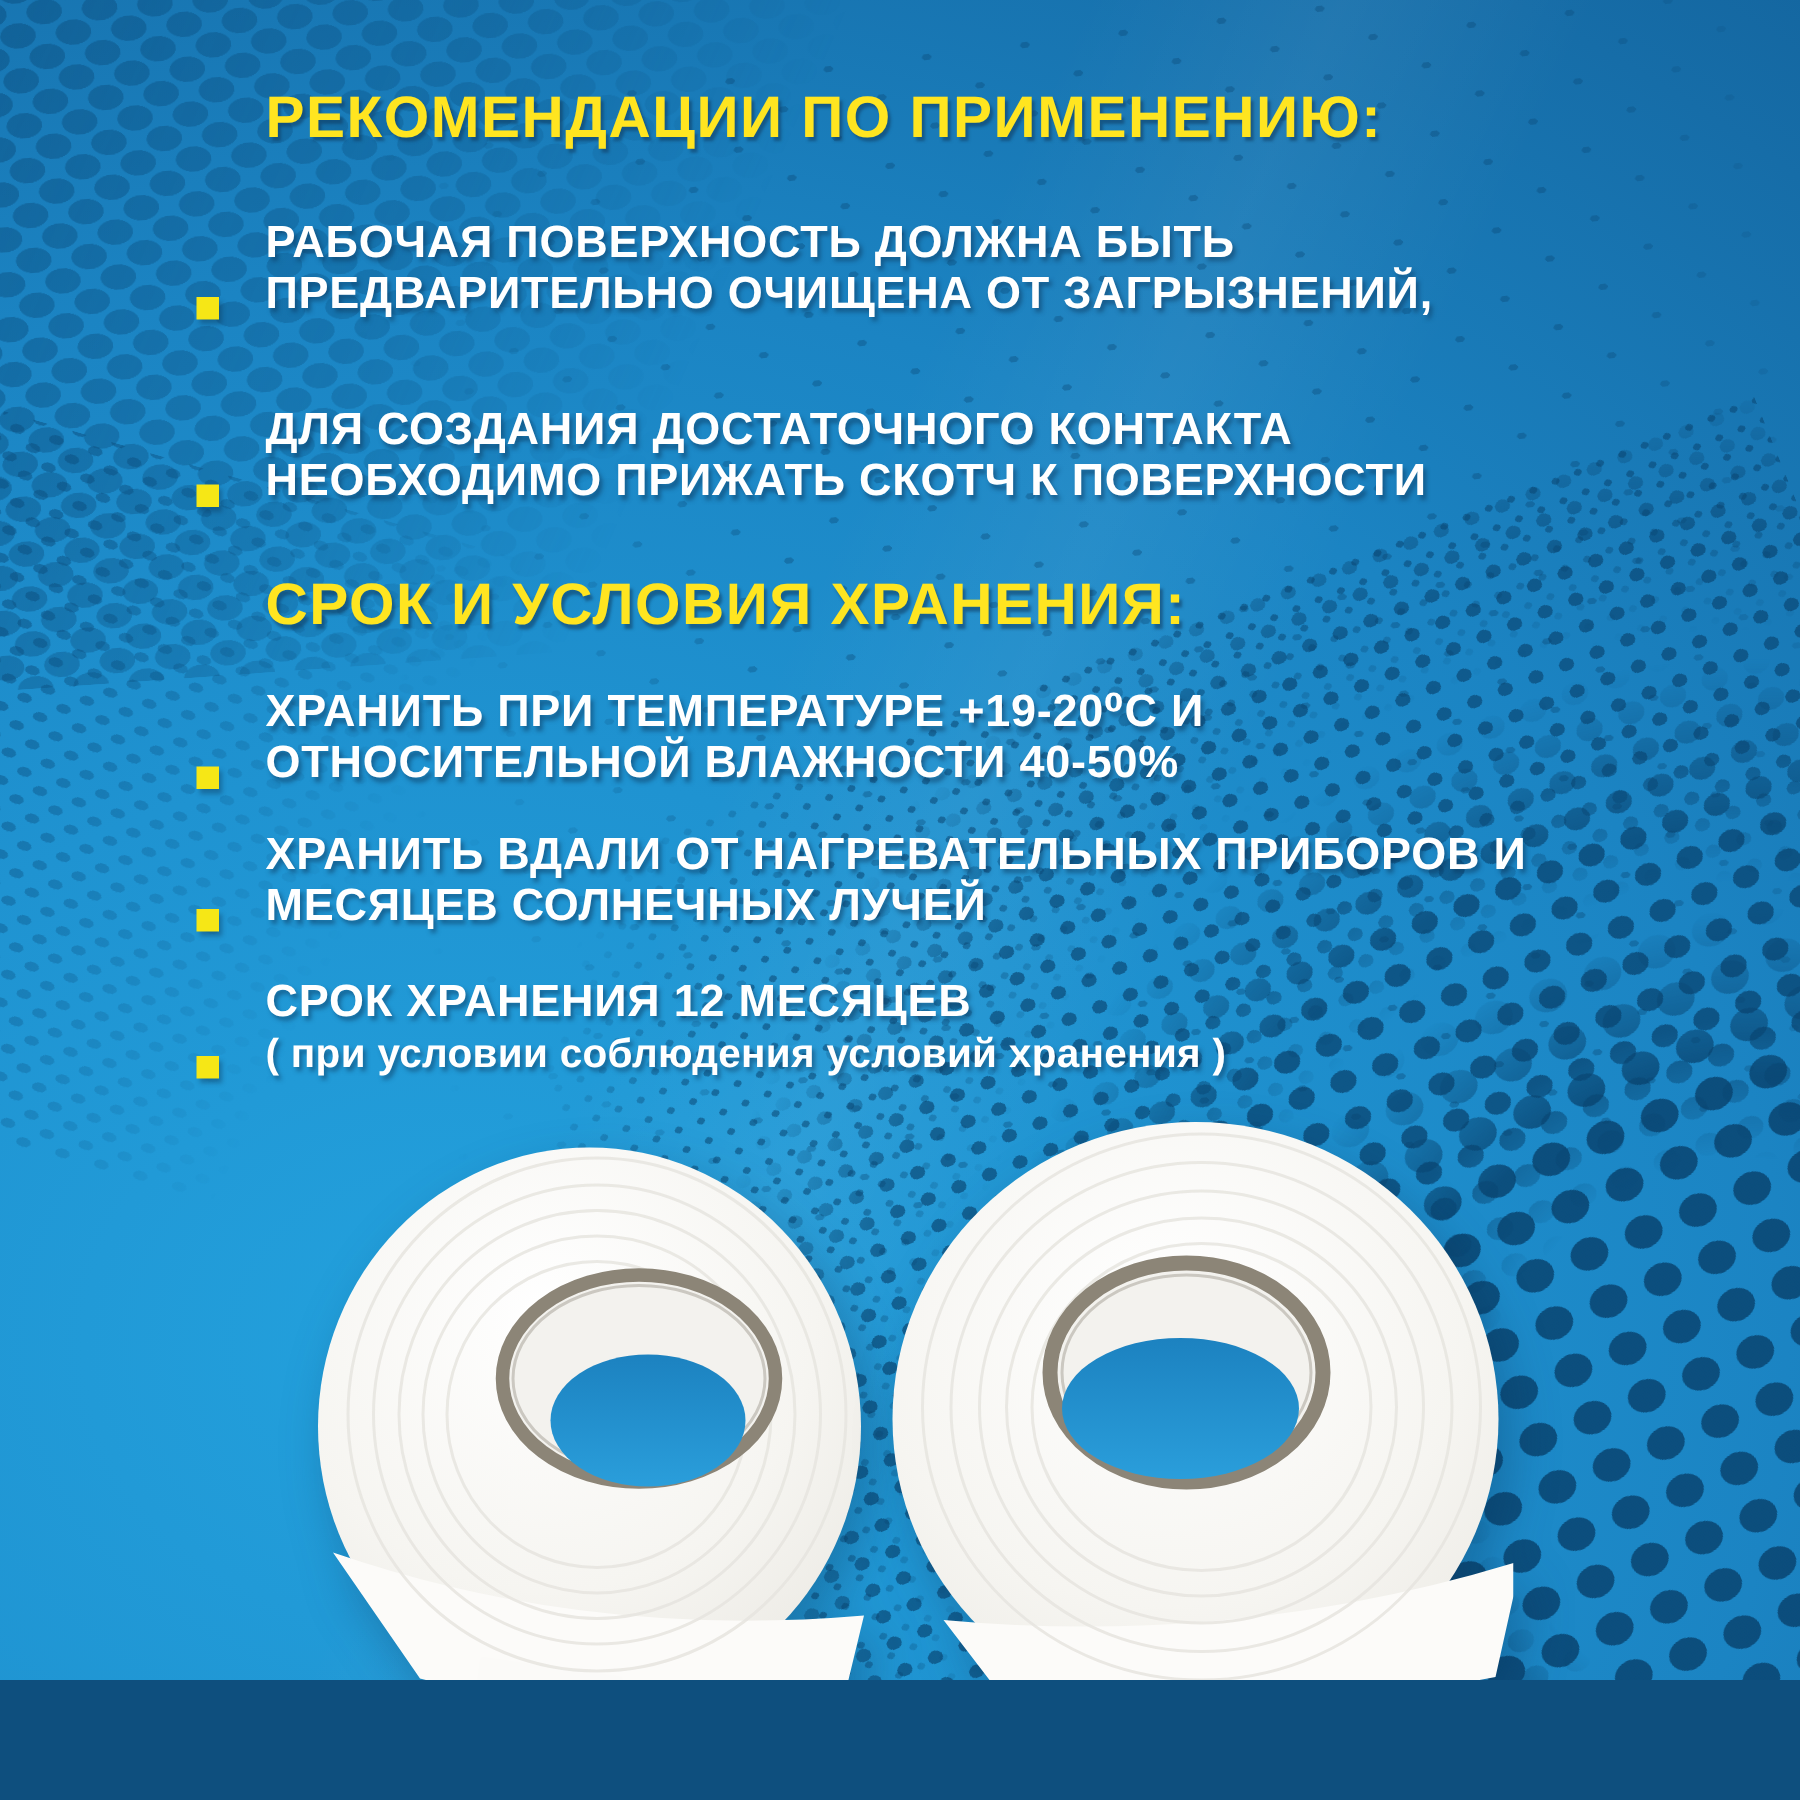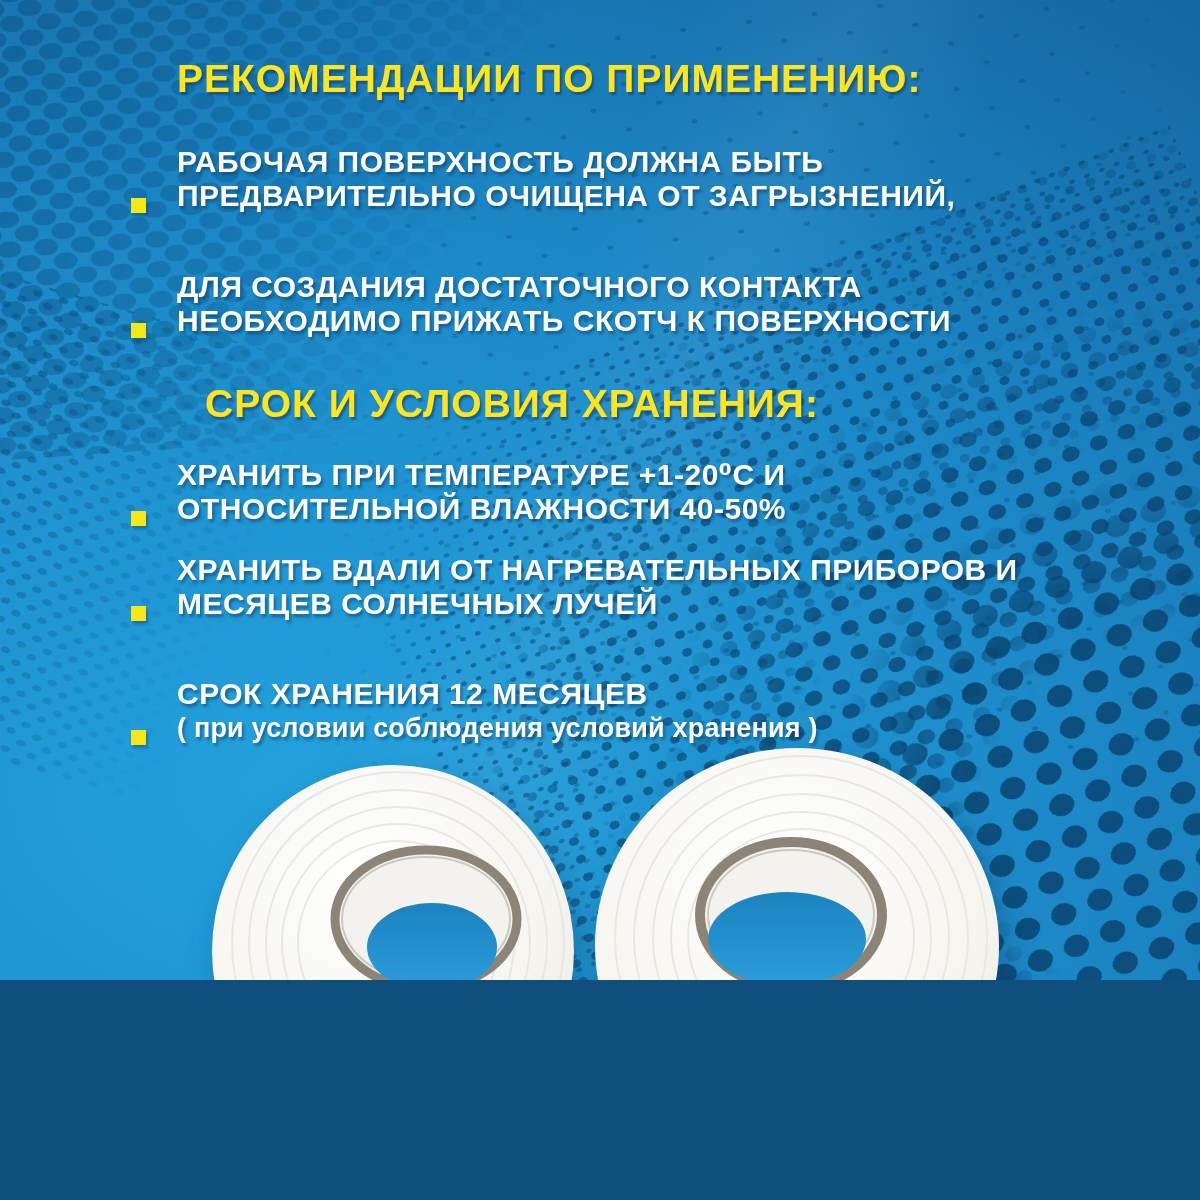--- a/index.html
+++ b/index.html
@@ -1,17 +1,17 @@
 <!DOCTYPE html>
 <html><head>
 <meta charset="utf-8">
 <style>
   html,body{margin:0;padding:0;background:#0e4f7e;}
   .canvas{
-    position:relative;width:1200px;height:980px;overflow:hidden;
+    position:relative;width:1200px;height:1120px;overflow:hidden;
     background:
       linear-gradient(115deg, rgba(255,255,255,0) 42%, rgba(255,255,255,.05) 52%, rgba(255,255,255,0) 62%),
       radial-gradient(135% 115% at 25% 80%, #23A1DD 0%, #1F93D1 30%, #1B84C3 55%, #166DA8 82%, #125E96 100%);
     font-family:"Liberation Sans","DejaVu Sans",sans-serif;
   }
   
   .dots-tl{
     position:absolute;left:-30px;top:-40px;width:640px;height:480px;
     background-image:
       radial-gradient(12px 8.5px at 18px 15px, rgba(11,77,125,.48) 97%, transparent 100%),
@@ -70,21 +70,21 @@
     -webkit-mask-image:radial-gradient(circle at 72% 72%, transparent 58%, #000 68% 80%, transparent 92%);
     mask-image:radial-gradient(circle at 72% 72%, transparent 58%, #000 68% 80%, transparent 92%);
   }
   
   .heading{
     position:absolute;left:177px;margin:0;white-space:nowrap;
     font-weight:700;font-size:39px;line-height:46px;letter-spacing:1px;
     color:#FFE520;text-shadow:2px 3px 2px rgba(16,58,94,.55);
   }
   .h1{top:56px;}
-  .h2{top:381px;margin-left:28px;}
+  .h2{top:381px;}
   .bullet{position:absolute;left:131px;display:flex;align-items:flex-end;}
   .sq{
     width:15px;height:15px;flex:none;margin-top:7px;margin-right:31px;
     background:#F6E716;box-shadow:2px 3px 3px rgba(12,52,88,.4);
   }
   .ln{
     font-weight:700;font-size:30px;line-height:34px;letter-spacing:.5px;
     color:#fff;white-space:nowrap;text-shadow:2px 3px 3px rgba(12,52,88,.5);
   }
   .note{
@@ -127,34 +127,34 @@
       <div class="ln">ДЛЯ СОЗДАНИЯ ДОСТАТОЧНОГО КОНТАКТА</div>
       <div class="ln">НЕОБХОДИМО ПРИЖАТЬ СКОТЧ К ПОВЕРХНОСТИ</div>
     </div>
   </div>
 
   <h2 class="heading h2">СРОК И УСЛОВИЯ ХРАНЕНИЯ:</h2>
 
   <div class="bullet" style="top:458px">
     <span class="sq"></span>
     <div class="lines">
-      <div class="ln">ХРАНИТЬ ПРИ ТЕМПЕРАТУРЕ +1-20⁰С И</div>
+      <div class="ln">ХРАНИТЬ ПРИ ТЕМПЕРАТУРЕ +19-20⁰С И</div>
       <div class="ln">ОТНОСИТЕЛЬНОЙ ВЛАЖНОСТИ 40-50%</div>
     </div>
   </div>
 
   <div class="bullet" style="top:553px">
     <span class="sq"></span>
     <div class="lines">
       <div class="ln">ХРАНИТЬ ВДАЛИ ОТ НАГРЕВАТЕЛЬНЫХ ПРИБОРОВ И</div>
       <div class="ln">МЕСЯЦЕВ СОЛНЕЧНЫХ ЛУЧЕЙ</div>
     </div>
   </div>
 
-  <div class="bullet" style="top:677px">
+  <div class="bullet" style="top:651px">
     <span class="sq"></span>
     <div class="lines">
       <div class="ln">СРОК ХРАНЕНИЯ 12 МЕСЯЦЕВ</div>
       <div class="note">( при условии соблюдения условий хранения )</div>
     </div>
   </div>
 
   <svg class="roll roll-left" viewBox="0 0 366 376">
     <defs>
       <radialGradient id="bodyL" cx="42%" cy="30%" r="90%">

